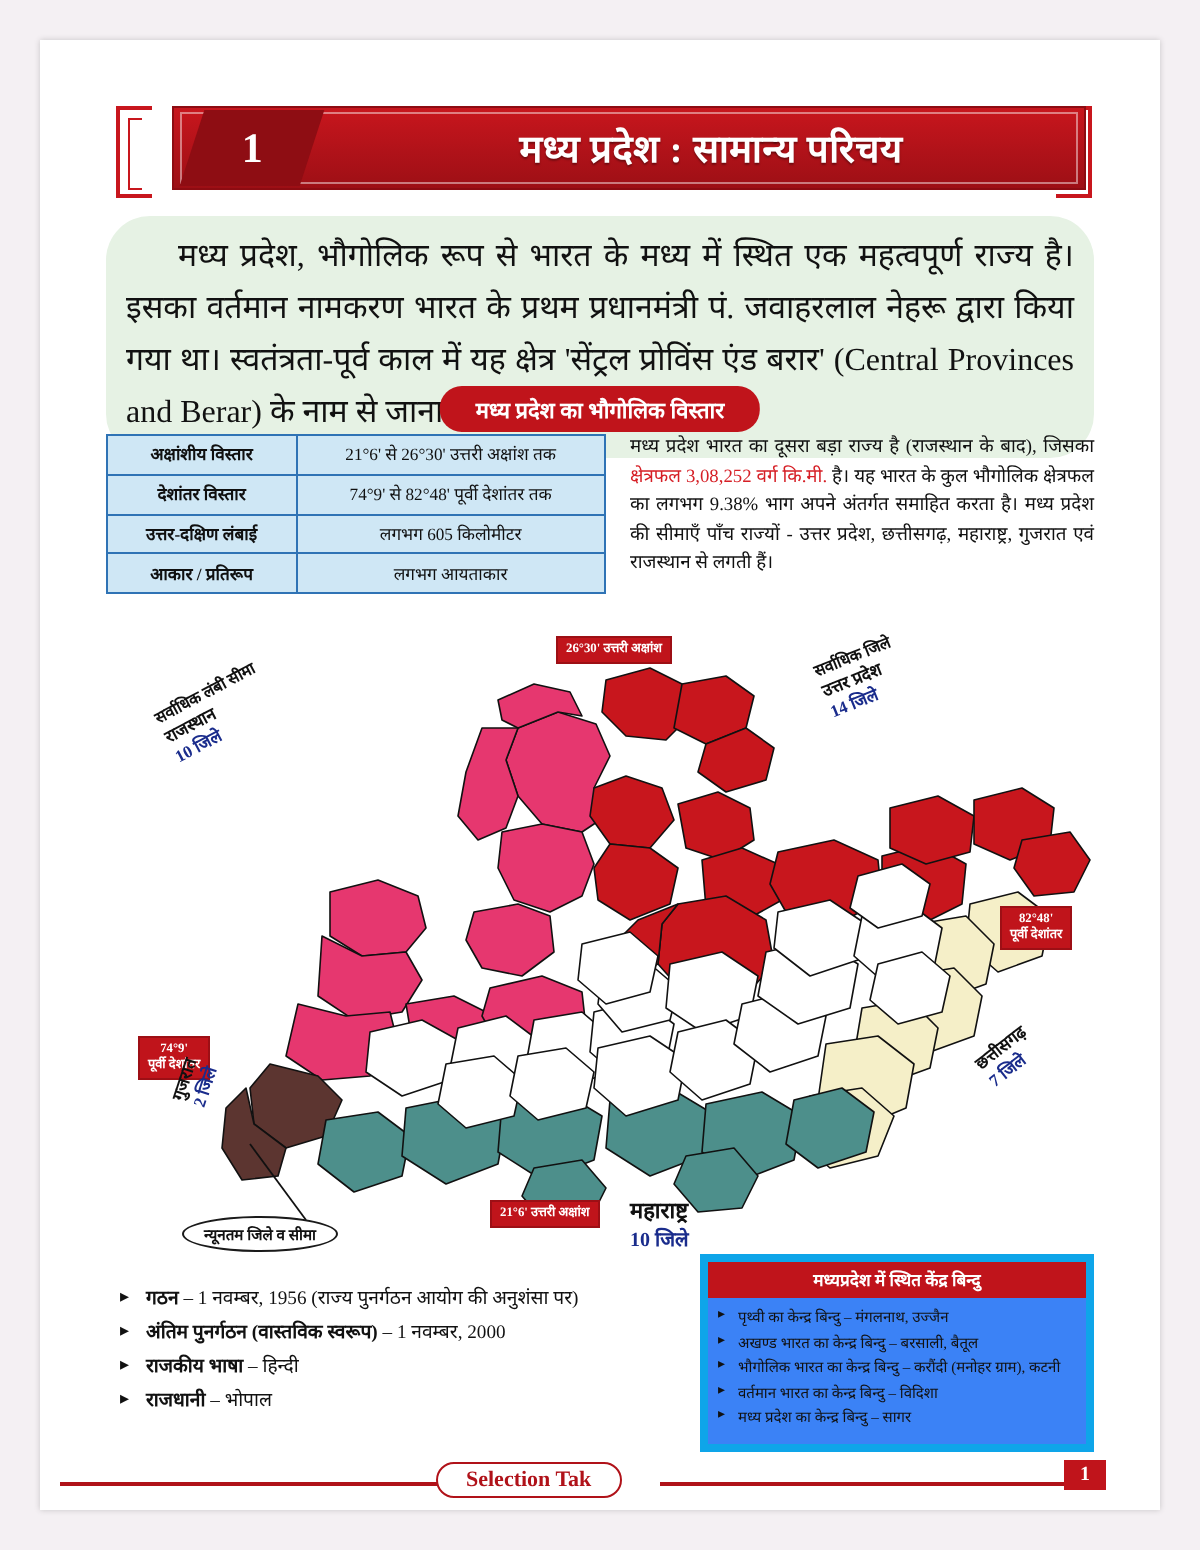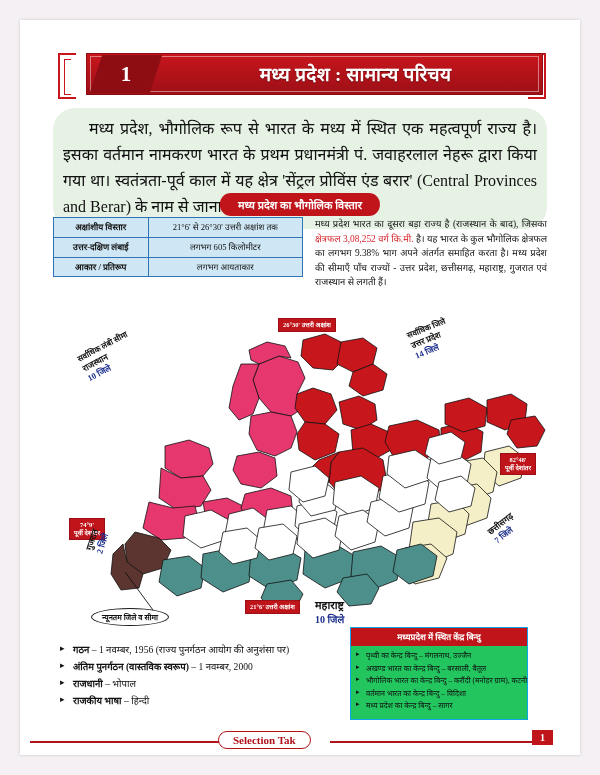--- a/index.html
+++ b/index.html
@@ -144,22 +144,22 @@
     font-family:"Liberation Serif", serif;font-size:9.6px;color:#111;
   }
   .btmlist li{list-style:none;margin:0 0 4.5px 0;position:relative;padding-left:13px;line-height:1.3;}
   .btmlist li:before{
     content:"\25B8";position:absolute;left:0;top:-1px;color:#111;font-size:9px;
   }
   .btmlist ul{margin:0;padding:0;}
   .bold{font-weight:bold;}
 
   .kendra{
-    position:absolute;left:330px;top:607px;width:178px;
-    border:1px solid #0ea5e9;background:#22c55e;
+    position:absolute;left:330px;top:607px;width:197px;
+    border:4px solid #0ea5e9;background:#3b82f6;
     box-sizing:border-box;
   }
   .kendra-hd{
     background:#c0141b;color:#fff;text-align:center;
     font-family:"Liberation Serif", serif;font-weight:bold;font-size:8.6px;
     padding:3px 2px;
   }
   .kendra ul{margin:0;padding:5px 4px 5px 5px;}
   .kendra li{
     list-style:none;position:relative;padding-left:10px;
@@ -205,20 +205,24 @@
   <div class="intro"><span class="ind"></span><span>मध्य प्रदेश, भौगोलिक रूप से भारत के मध्य में स्थित एक महत्वपूर्ण राज्य है। इसका वर्तमान नामकरण भारत के प्रथम प्रधानमंत्री पं. जवाहरलाल नेहरू द्वारा किया गया था। स्वतंत्रता-पूर्व काल में यह क्षेत्र 'सेंट्रल प्रोविंस एंड बरार' (Central Provinces and Berar) के नाम से जाना जाता था।</span></div>
 
   <div class="pill" id="geo-pill">मध्य प्रदेश का भौगोलिक विस्तार</div>
 
   <div class="tblwrap">
     <table class="facts">
       <tbody>
         <tr>
           <td class="k">अक्षांशीय विस्तार</td>
           <td>21°6' से 26°30' उत्तरी अक्षांश तक</td>
+        </tr>
+        <tr>
+          <td class="k">देशांतर विस्तार</td>
+          <td>74°9' से 82°48' पूर्वी देशांतर तक</td>
         </tr>
         <tr>
           <td class="k">उत्तर-दक्षिण लंबाई</td>
           <td>लगभग 605 किलोमीटर</td>
         </tr>
         <tr>
           <td class="k">आकार / प्रतिरूप</td>
           <td>लगभग आयताकार</td>
         </tr>
       </tbody>
@@ -337,22 +341,22 @@
     <svg style="position:absolute;left:0;top:0;width:494px;height:310px;pointer-events:none;" viewBox="0 0 494 310">
       <line x1="72" y1="256" x2="100" y2="294" stroke="#111" stroke-width="0.9"></line>
     </svg>
     <div class="callout" style="left:38px;top:292px;">न्यूनतम जिले व सीमा</div>
   </div>
 
   <div class="btmlist">
     <ul>
       <li><span class="bold">गठन</span><span> – 1 नवम्बर, 1956 (राज्य पुनर्गठन आयोग की अनुशंसा पर)</span></li>
       <li><span class="bold">अंतिम पुनर्गठन (वास्तविक स्वरूप)</span><span> – 1 नवम्बर, 2000</span></li>
+      <li><span class="bold">राजकीय भाषा</span><span> – हिन्दी</span></li>
       <li><span class="bold">राजधानी</span><span> – भोपाल</span></li>
-      <li><span class="bold">राजकीय भाषा</span><span> – हिन्दी</span></li>
     </ul>
   </div>
 
   <div class="kendra">
     <div class="kendra-hd">मध्यप्रदेश में स्थित केंद्र बिन्दु</div>
     <ul>
       <li>पृथ्वी का केन्द्र बिन्दु – मंगलनाथ, उज्जैन</li>
       <li>अखण्ड भारत का केन्द्र बिन्दु – बरसाली, बैतूल</li>
       <li>भौगोलिक भारत का केन्द्र बिन्दु – करौंदी (मनोहर ग्राम), कटनी</li>
       <li>वर्तमान भारत का केन्द्र बिन्दु – विदिशा</li>

